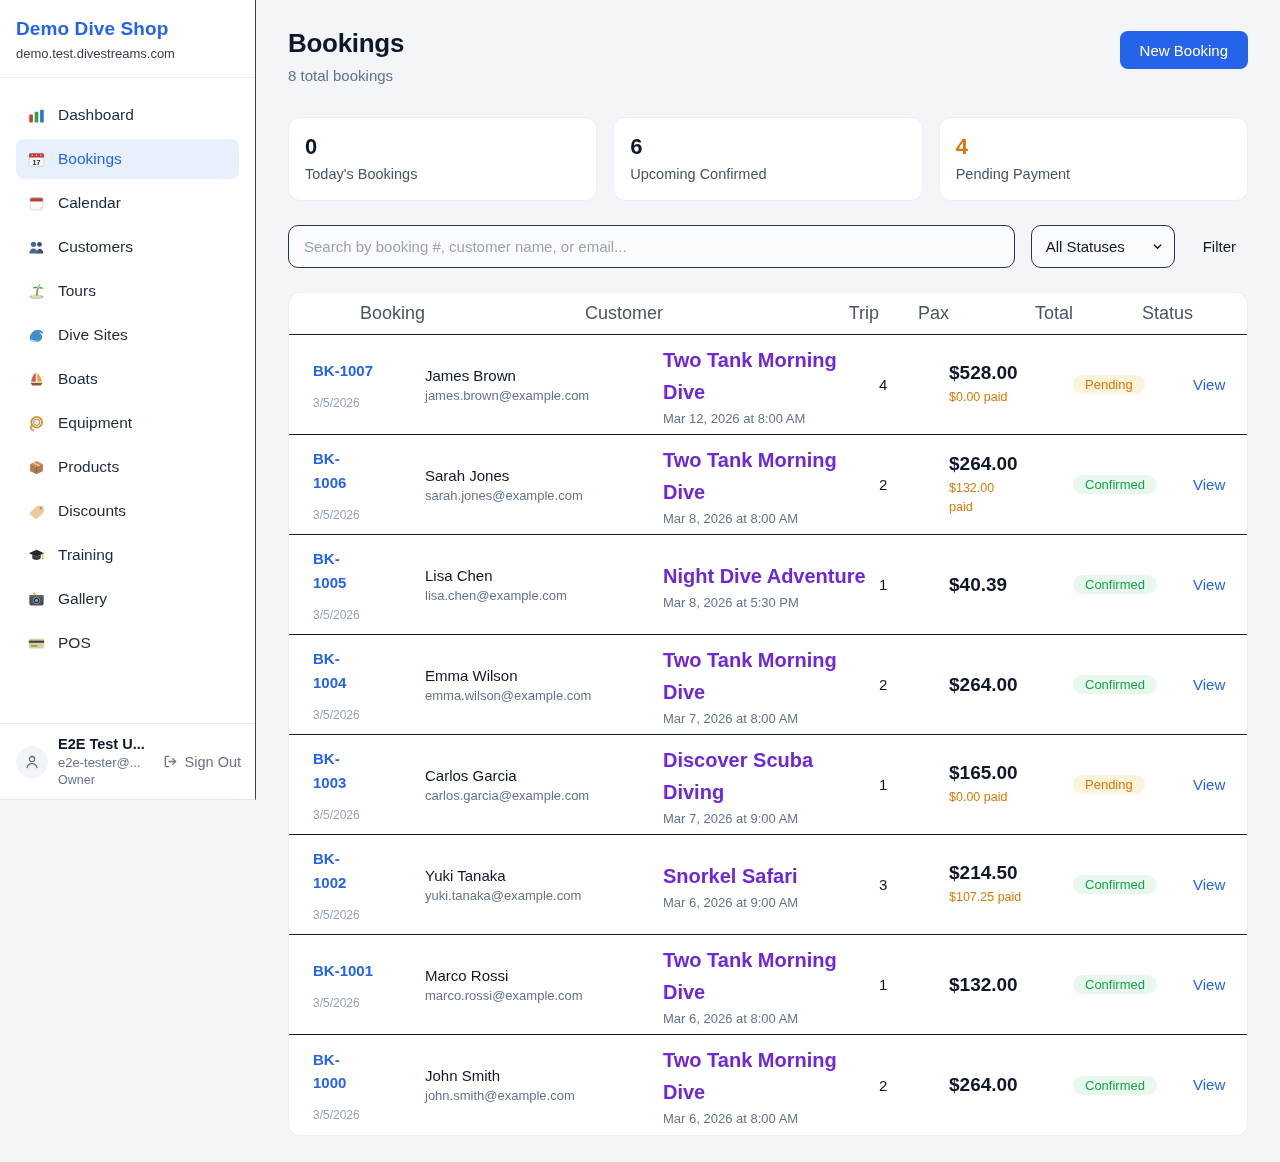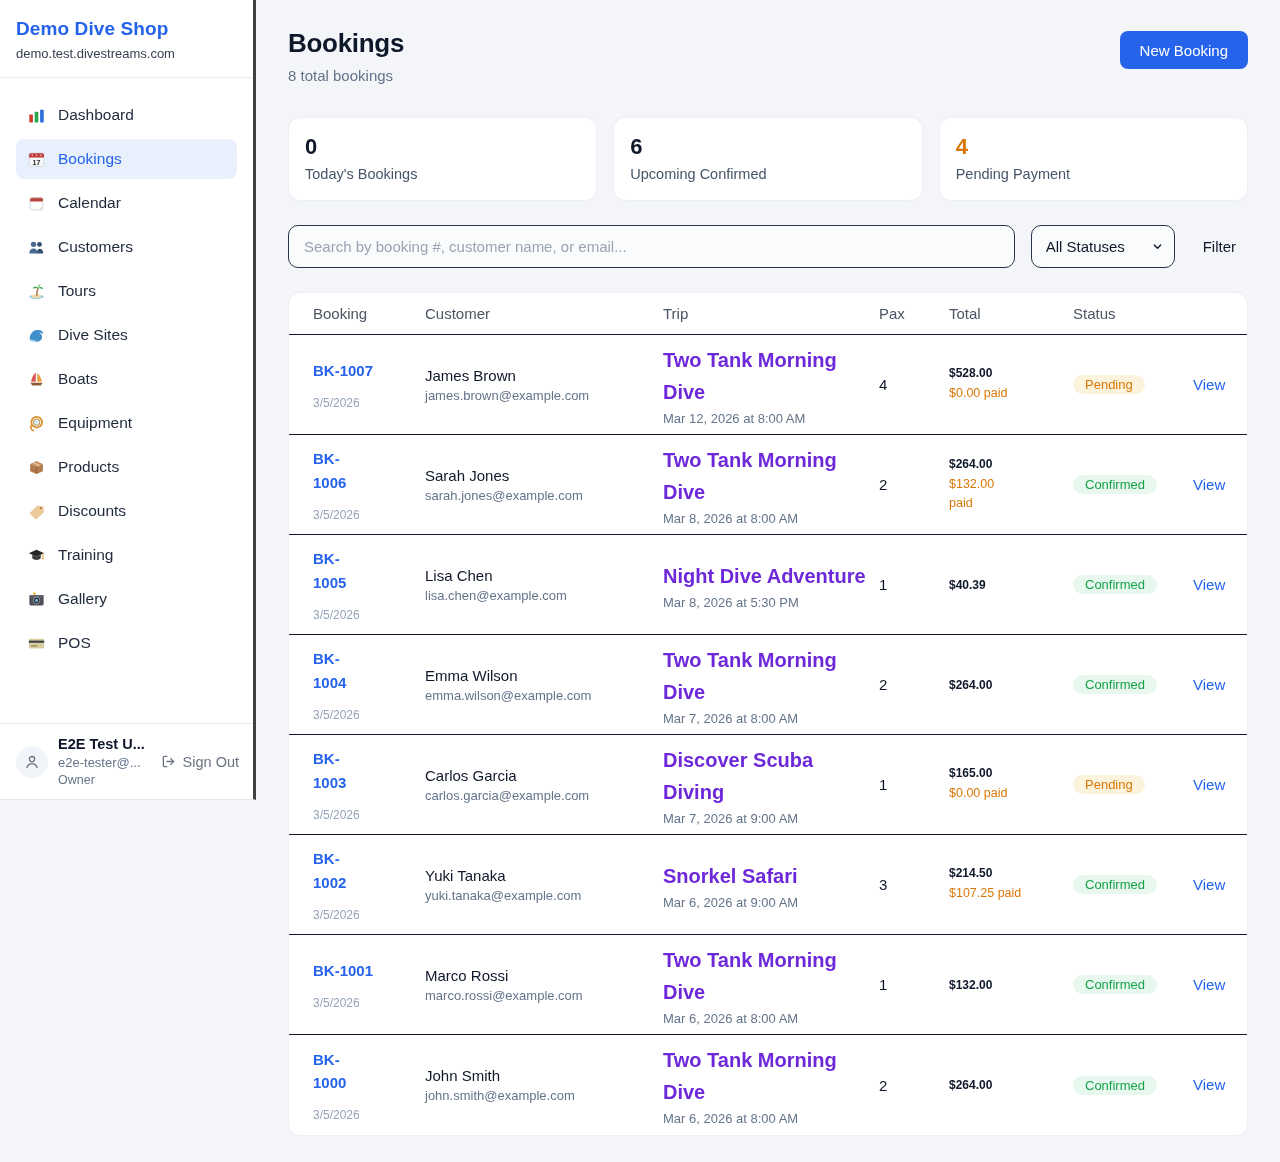--- a/index.html
+++ b/index.html
@@ -10,21 +10,21 @@
     font-family:"Liberation Sans", sans-serif;
     color:#0f172a;
     -webkit-font-smoothing:antialiased;
   }
   .app { position:relative; width:1280px; height:1162px; overflow:hidden; }
 
   
   .sidebar {
     position:absolute; left:0; top:0; width:256px; height:800px;
     background:#ffffff;
-    border-right:3px solid #404040; border-bottom:1px solid #e2e8f0;
+    border-right:1px solid #404040; border-bottom:1px solid #e2e8f0;
     display:flex; flex-direction:column;
   }
   .sidebar-header { padding:18px 16px 16px; border-bottom:1px solid #e9edf2; }
   .shop-name { font-size:19px; font-weight:700; color:#2563eb; letter-spacing:.1px; }
   .shop-domain { font-size:13px; color:#374151; margin-top:6px; }
   .nav { padding:17px 16px 0; flex:1; }
   .nav-item {
     display:flex; align-items:center; gap:13px;
     height:40px; padding:0 12px; margin-bottom:4px;
     border-radius:8px; font-size:15.5px; color:#1e293b; cursor:pointer;
@@ -88,32 +88,32 @@
   .table-card {
     margin-top:24px; background:#fff;
     border:1px solid #eceff4; border-radius:12px; overflow:hidden;
   }
   .thead, .trow {
     display:grid;
     grid-template-columns:112px 238px 216px 70px 124px 120px minmax(0,1fr);
     padding:0 24px; align-items:center;
   }
   .thead { height:42px; border-bottom:1px solid #131c2b; }
-  .th { font-size:15px; color:#4b5563; font-weight:500; }
+  .th { font-size:18px; color:#4b5563; font-weight:500;text-align:right; }
   .trow { height:100px; border-bottom:1px solid #131c2b; }
   .trow:last-child { border-bottom:none; }
 
   .bid { display:block; color:#2563eb; font-weight:700; font-size:15px; line-height:1.55; white-space:pre-line; text-decoration:none; cursor:pointer; }
   .bdate { font-size:12px; color:#94a3b8; margin-top:14px; }
   .cname { font-size:15px; color:#0f172a; }
   .cemail { font-size:13px; color:#64748b; margin-top:4px; }
   .tname { font-size:20px; font-weight:600; color:#6d28d9; line-height:1.6; white-space:pre-line; }
   .ttime { font-size:13px; color:#64748b; margin-top:3px; }
   .pax { font-size:15px; color:#0f172a; }
-  .amount { font-size:12px; font-weight:700; color:#0f172a; }
+  .amount { font-size:19px; font-weight:700; color:#0f172a; }
   .paid { font-size:12.5px; color:#d97706; margin-top:4px; line-height:1.5; white-space:pre-line; }
   .pill { display:inline-block; padding:2px 12px; border-radius:999px; font-size:13px; }
   .view-link { color:#2563eb; font-size:15px; font-weight:500; text-decoration:none; cursor:pointer; }
 </style>
 </head>
 <body>
 
 <div class="app">
 
   <aside class="sidebar">

